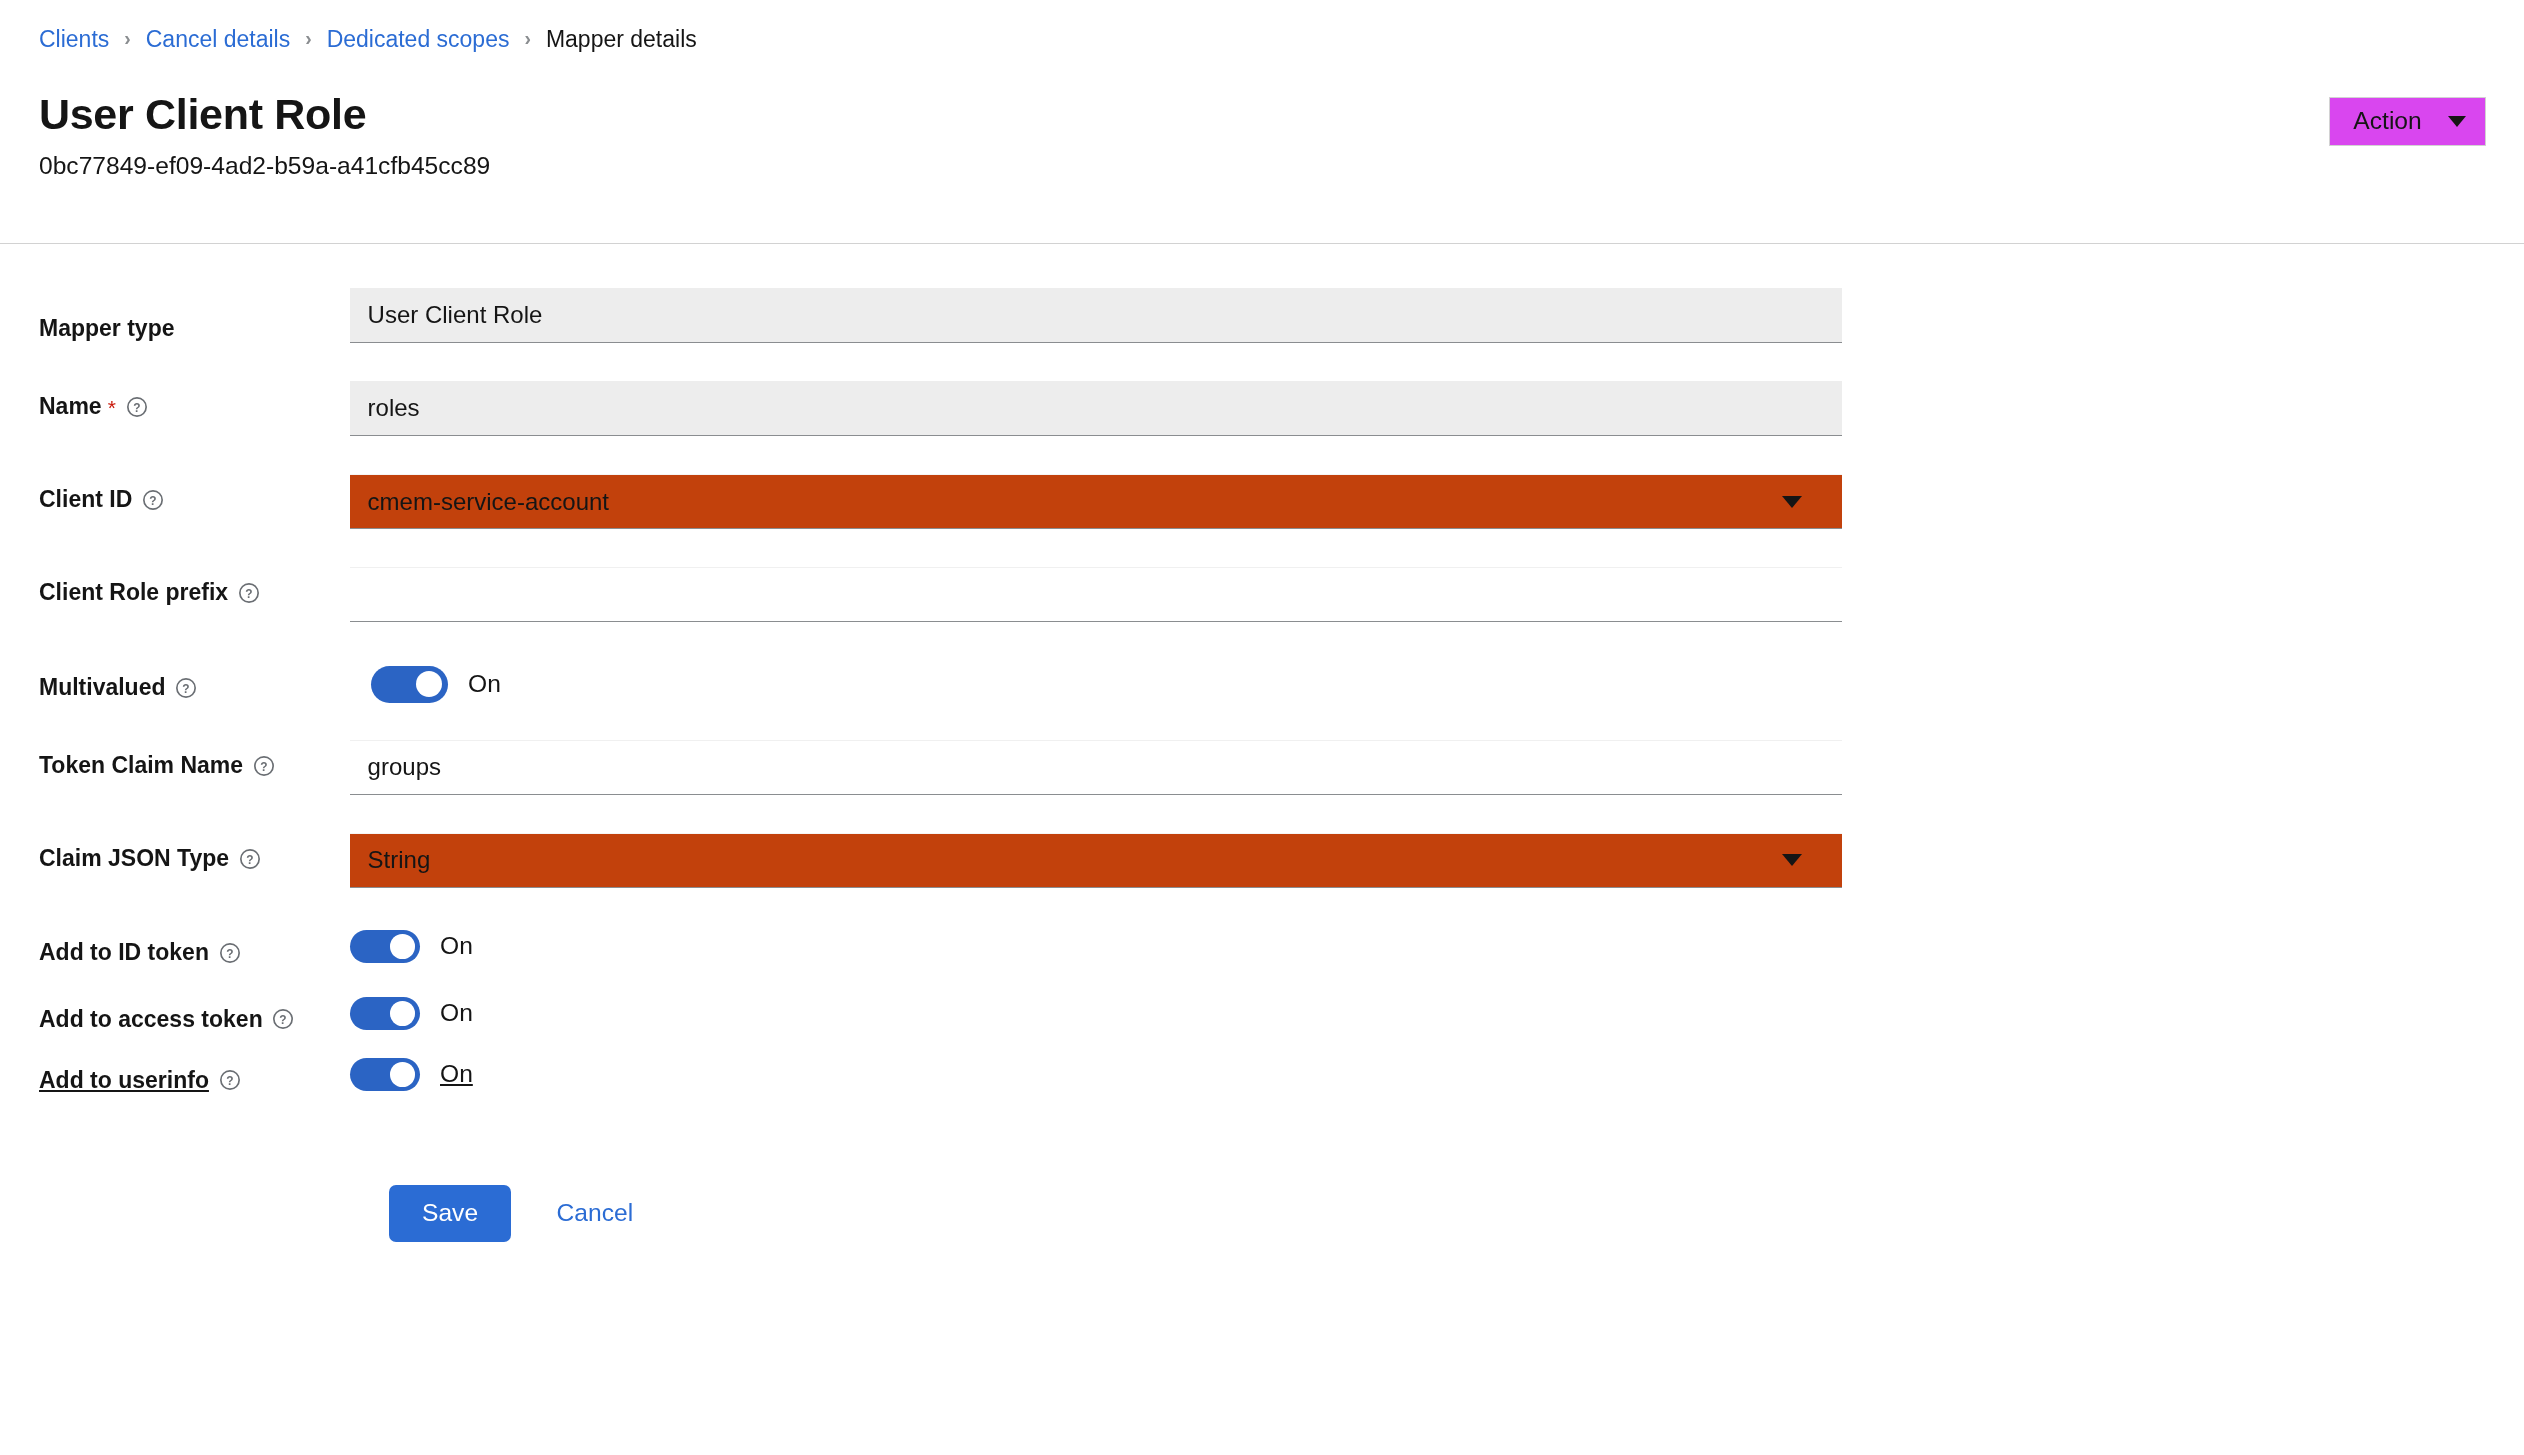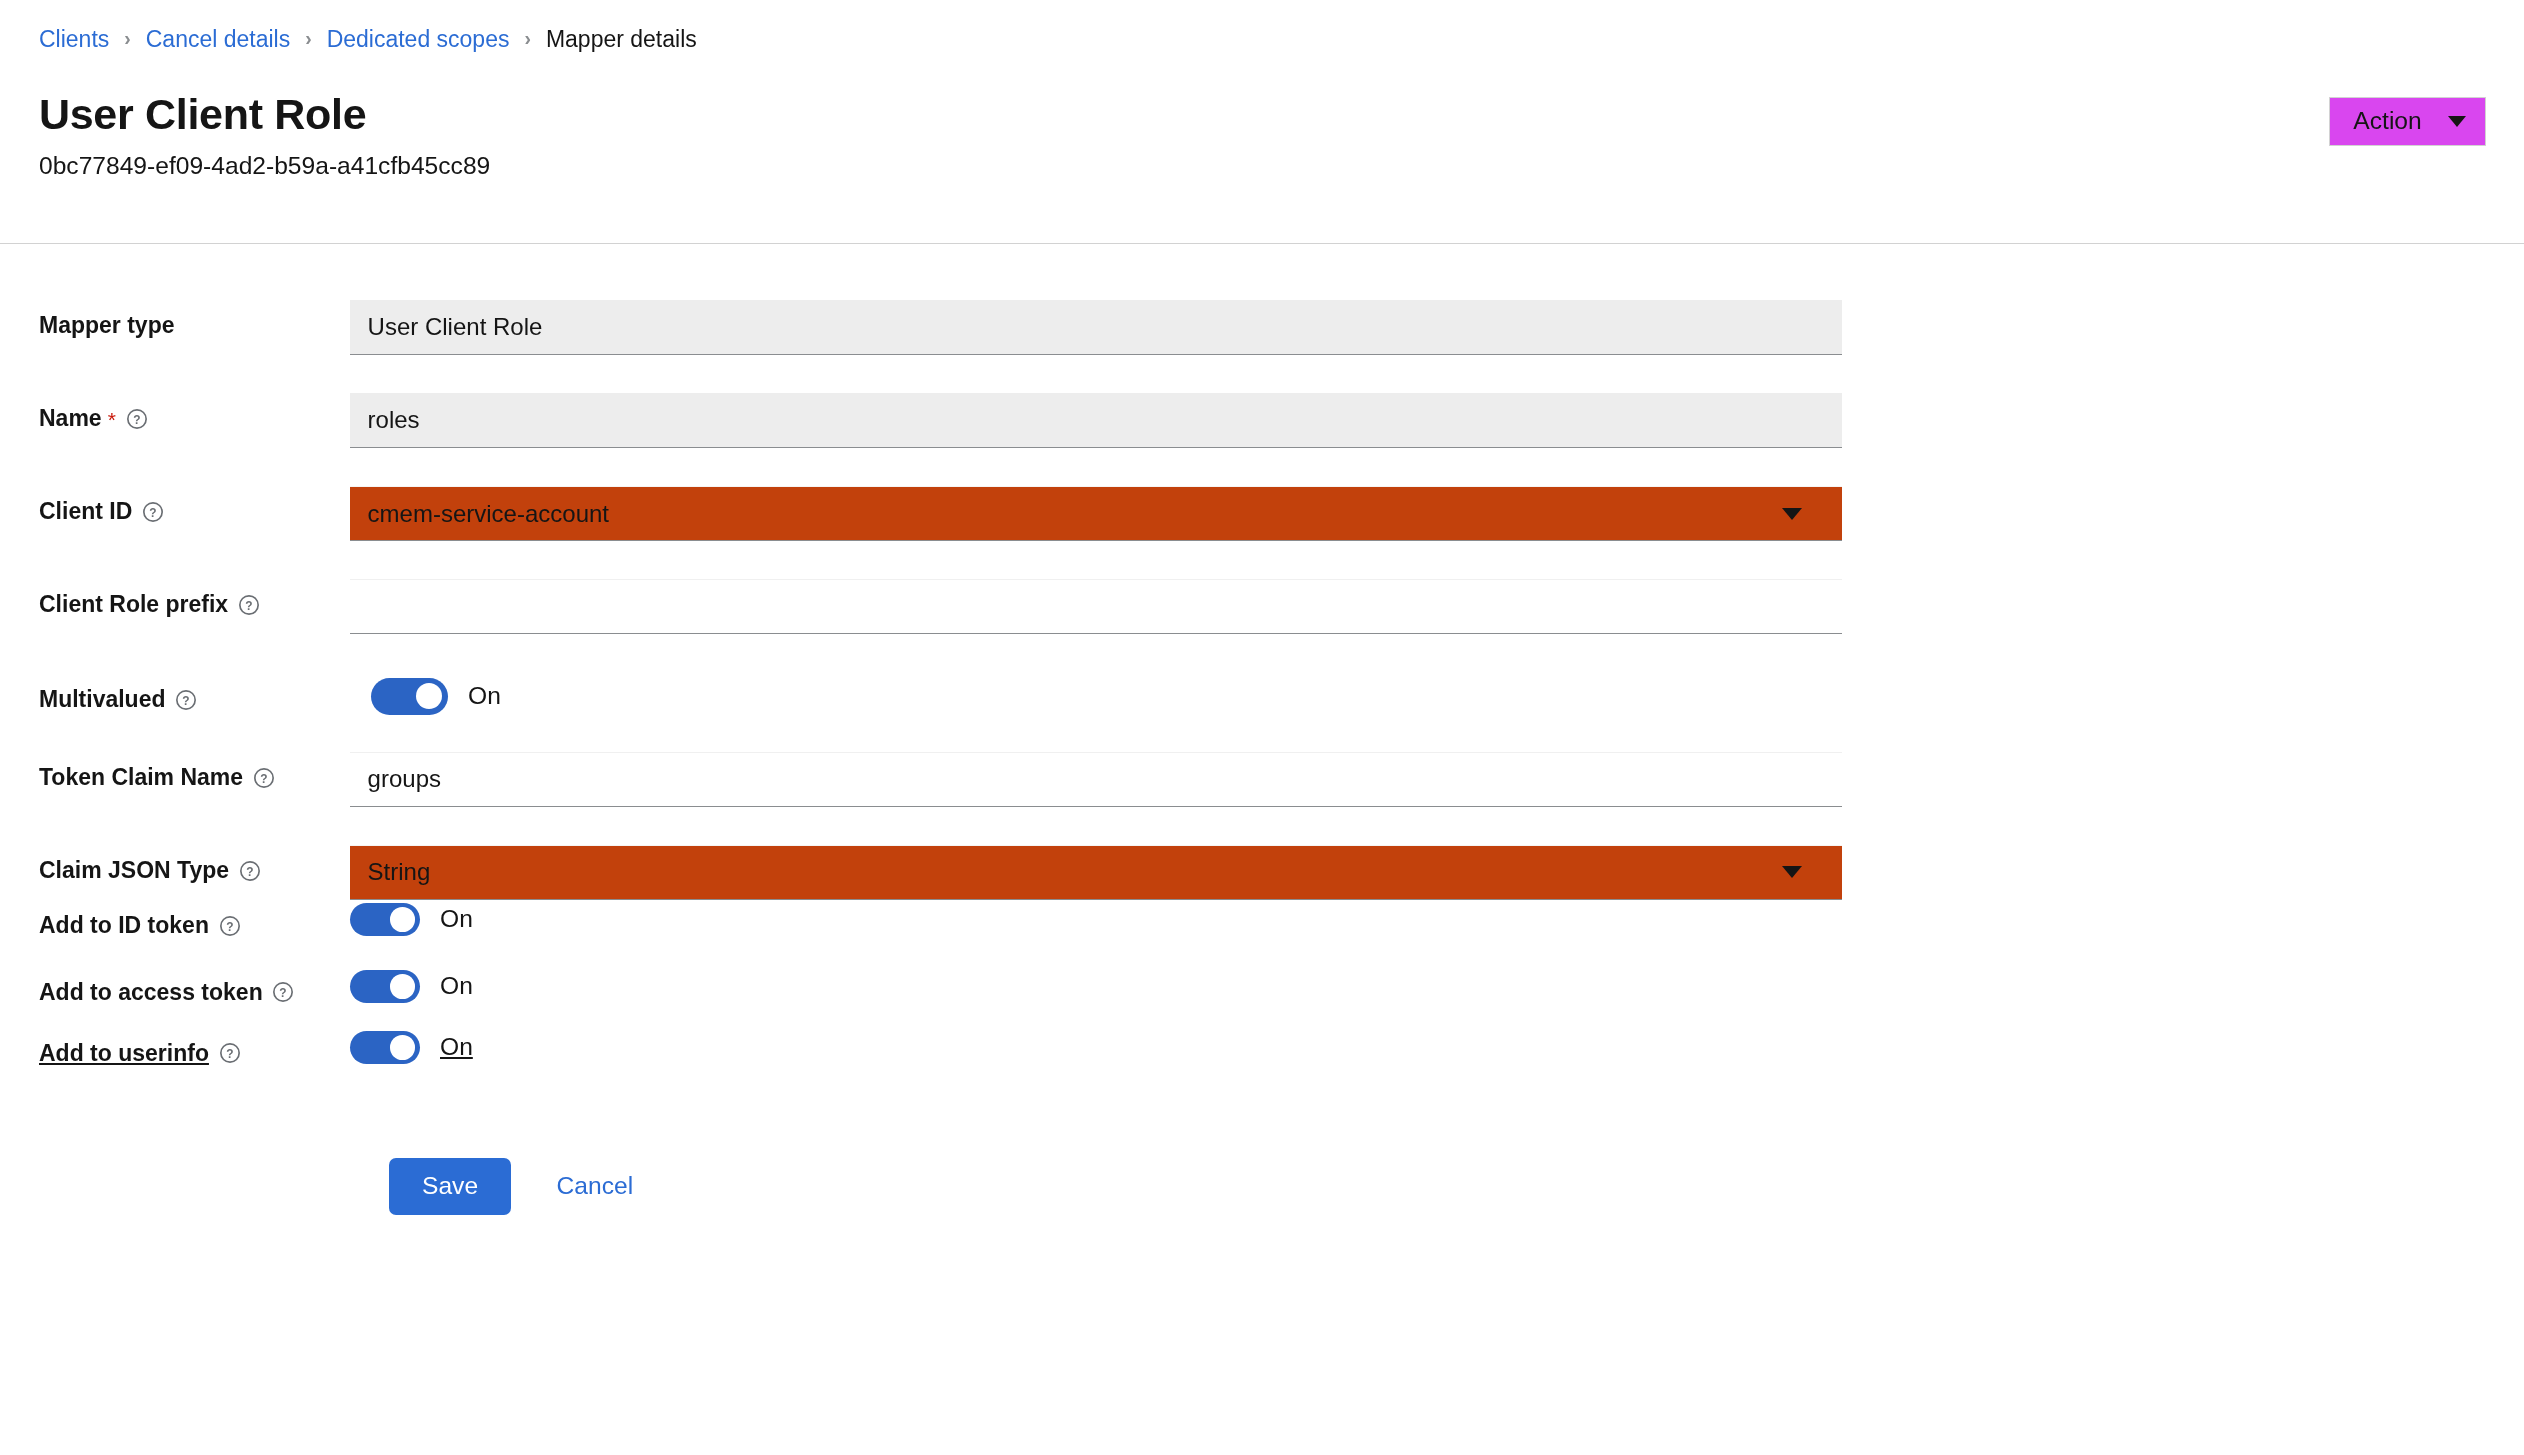--- a/index.html
+++ b/index.html
@@ -260,21 +260,21 @@
   <div class="action-wrap">
     <button class="action-button">
       <span>Action</span>
       <span class="caret-down"></span>
     </button>
   </div>
 </div>
 
 <div class="form-area">
 
-  <div class="form-row" style="margin-top:56px;">
+  <div class="form-row" style="margin-top:44px;align-items:flex-end;">
     <div class="form-label">
       <span>Mapper type</span>
     </div>
     <div class="field-col">
       <input class="text-input readonly" type="text" readonly="" value="User Client Role" style="">
     </div>
   </div>
 
   <div class="form-row" style="margin-top:38px;">
     <div class="form-label">
@@ -375,21 +375,21 @@
     <div class="field-col">
       <div class="select-wrap">
         <button class="select-box">
           <span>String</span>
         </button>
         <span class="select-caret"></span>
       </div>
     </div>
   </div>
 
-  <div class="form-row" style="">
+  <div class="form-row" style="margin-top:39px;">
     <div class="form-label">
       <span>Add to ID token</span>
       <span class="help-icon">
         <svg viewBox="0 0 24 24" width="22" height="22" aria-hidden="true" style="font-size:26px">
           <circle cx="12" cy="12" r="10" fill="none" stroke="#6a6e73" stroke-width="1.8"></circle>
           <text x="12" y="17" text-anchor="middle" font-size="13" font-family="Liberation Sans, sans-serif" fill="#6a6e73">?</text>
         </svg>
       </span>
     </div>
     <div class="field-col">

